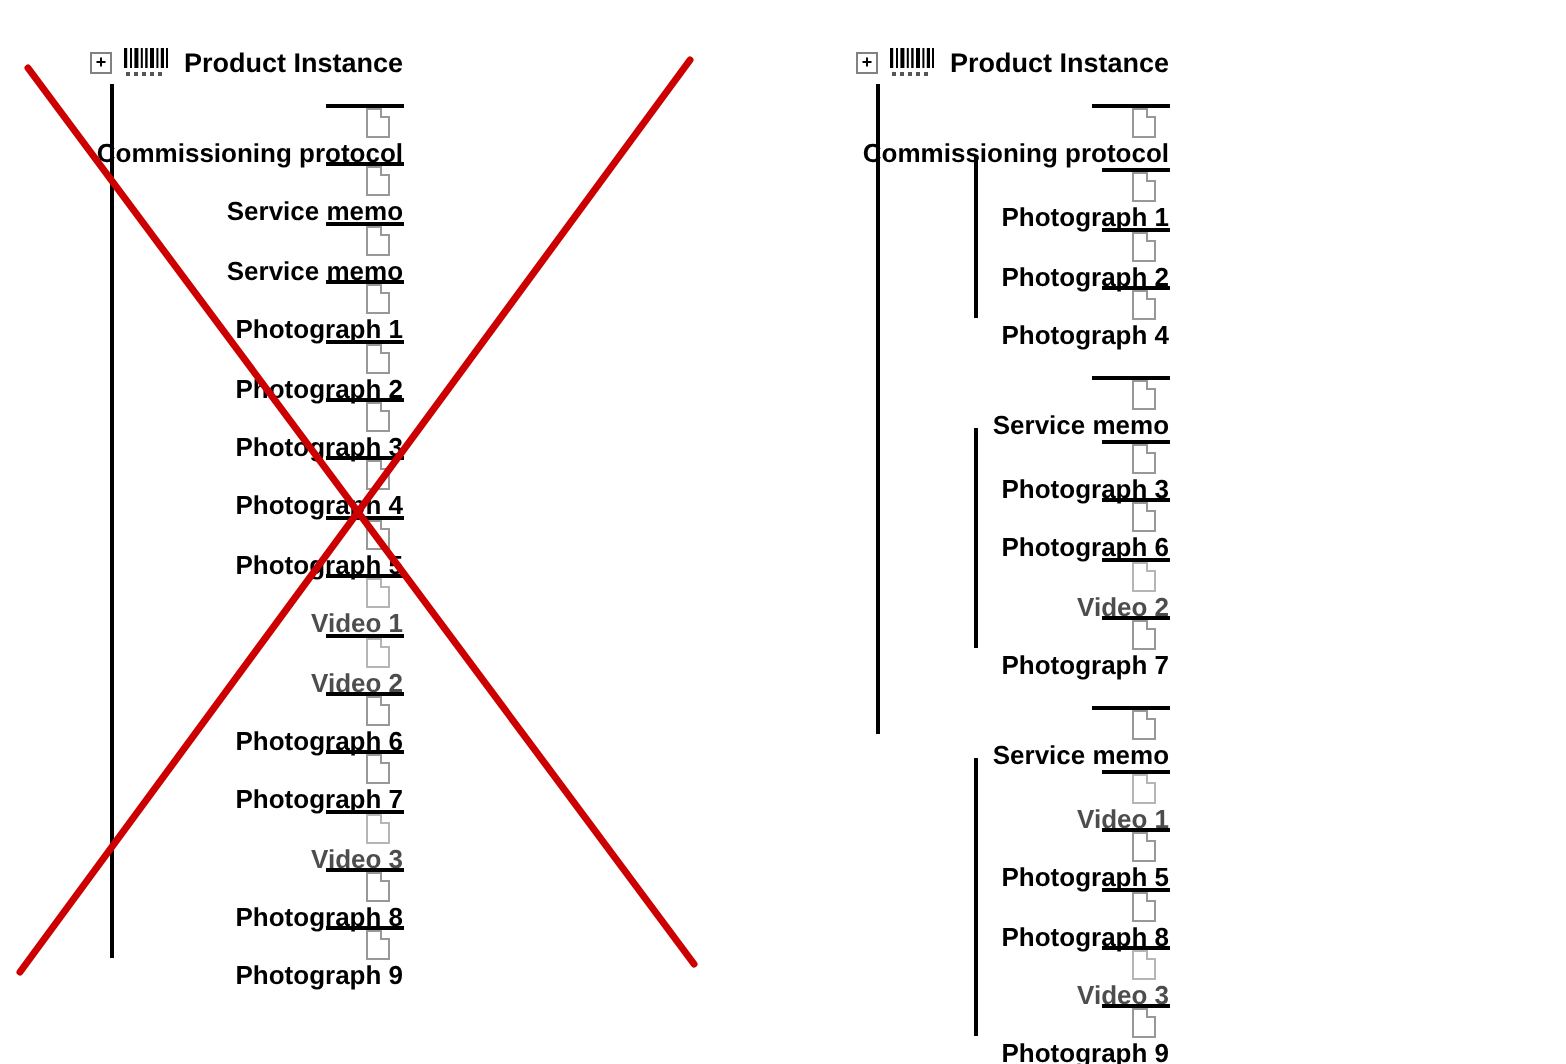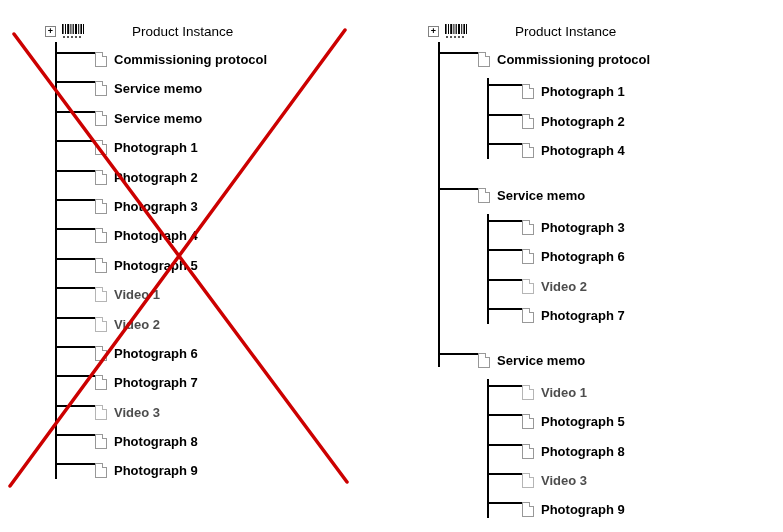--- a/index.html
+++ b/index.html
@@ -10,21 +10,21 @@
     height: 532px;
     overflow: hidden;
     font-family: "Liberation Sans", sans-serif;
     color: #000;
   }
   .tree { position: absolute; }
   #left-tree  { left: 45px;  top: 16px; }
   #right-tree { left: 428px; top: 16px; }
 
   .root-row { display: flex; align-items: center; height: 30px; gap: 6px; }
-  .root-label { font-weight: normal; font-size: 13.5px; white-space: nowrap; margin-left: 40px; }
+  .root-label { font-weight: bold; font-size: 13.5px; white-space: nowrap; }
 
   .plusbox {
     width: 11px; height: 11px; flex: none;
     border: 1px solid #828282; background: #fff;
     display: flex; align-items: center; justify-content: center;
     font-size: 9px; font-weight: bold; line-height: 1; color: #000;
     cursor: default;
   }
   .barcode { flex: none; display: block; }
 
@@ -32,21 +32,21 @@
   
   #left-tree .tree-body::before {
     content: ""; position: absolute; left: 10px; top: -4px; bottom: 14px;
     border-left: 2px solid #000;
   }
   #right-tree .tree-body::before {
     content: ""; position: absolute; left: 10px; top: -4px; height: 325px;
     border-left: 2px solid #000;
   }
 
-  .row { display: flex; align-items: flex-start; height: 29.4px; }
+  .row { display: flex; align-items: flex-end; height: 29.4px; flex-direction: column; }
   .conn { flex: none; height: 0; border-top: 2px solid #000; margin-left: 11px; }
   .row.l1 .conn, #left-tree .conn { width: 39px; }
   .row.l2 .conn { width: 34px; }
 
   .doc {
     width: 12px; height: 15px; flex: none; position: relative;
     border: 1px solid #989898; background: #fff; margin-right: 7px;
   }
   .doc::before {
     content: ""; position: absolute; top: -1px; right: -1px;

